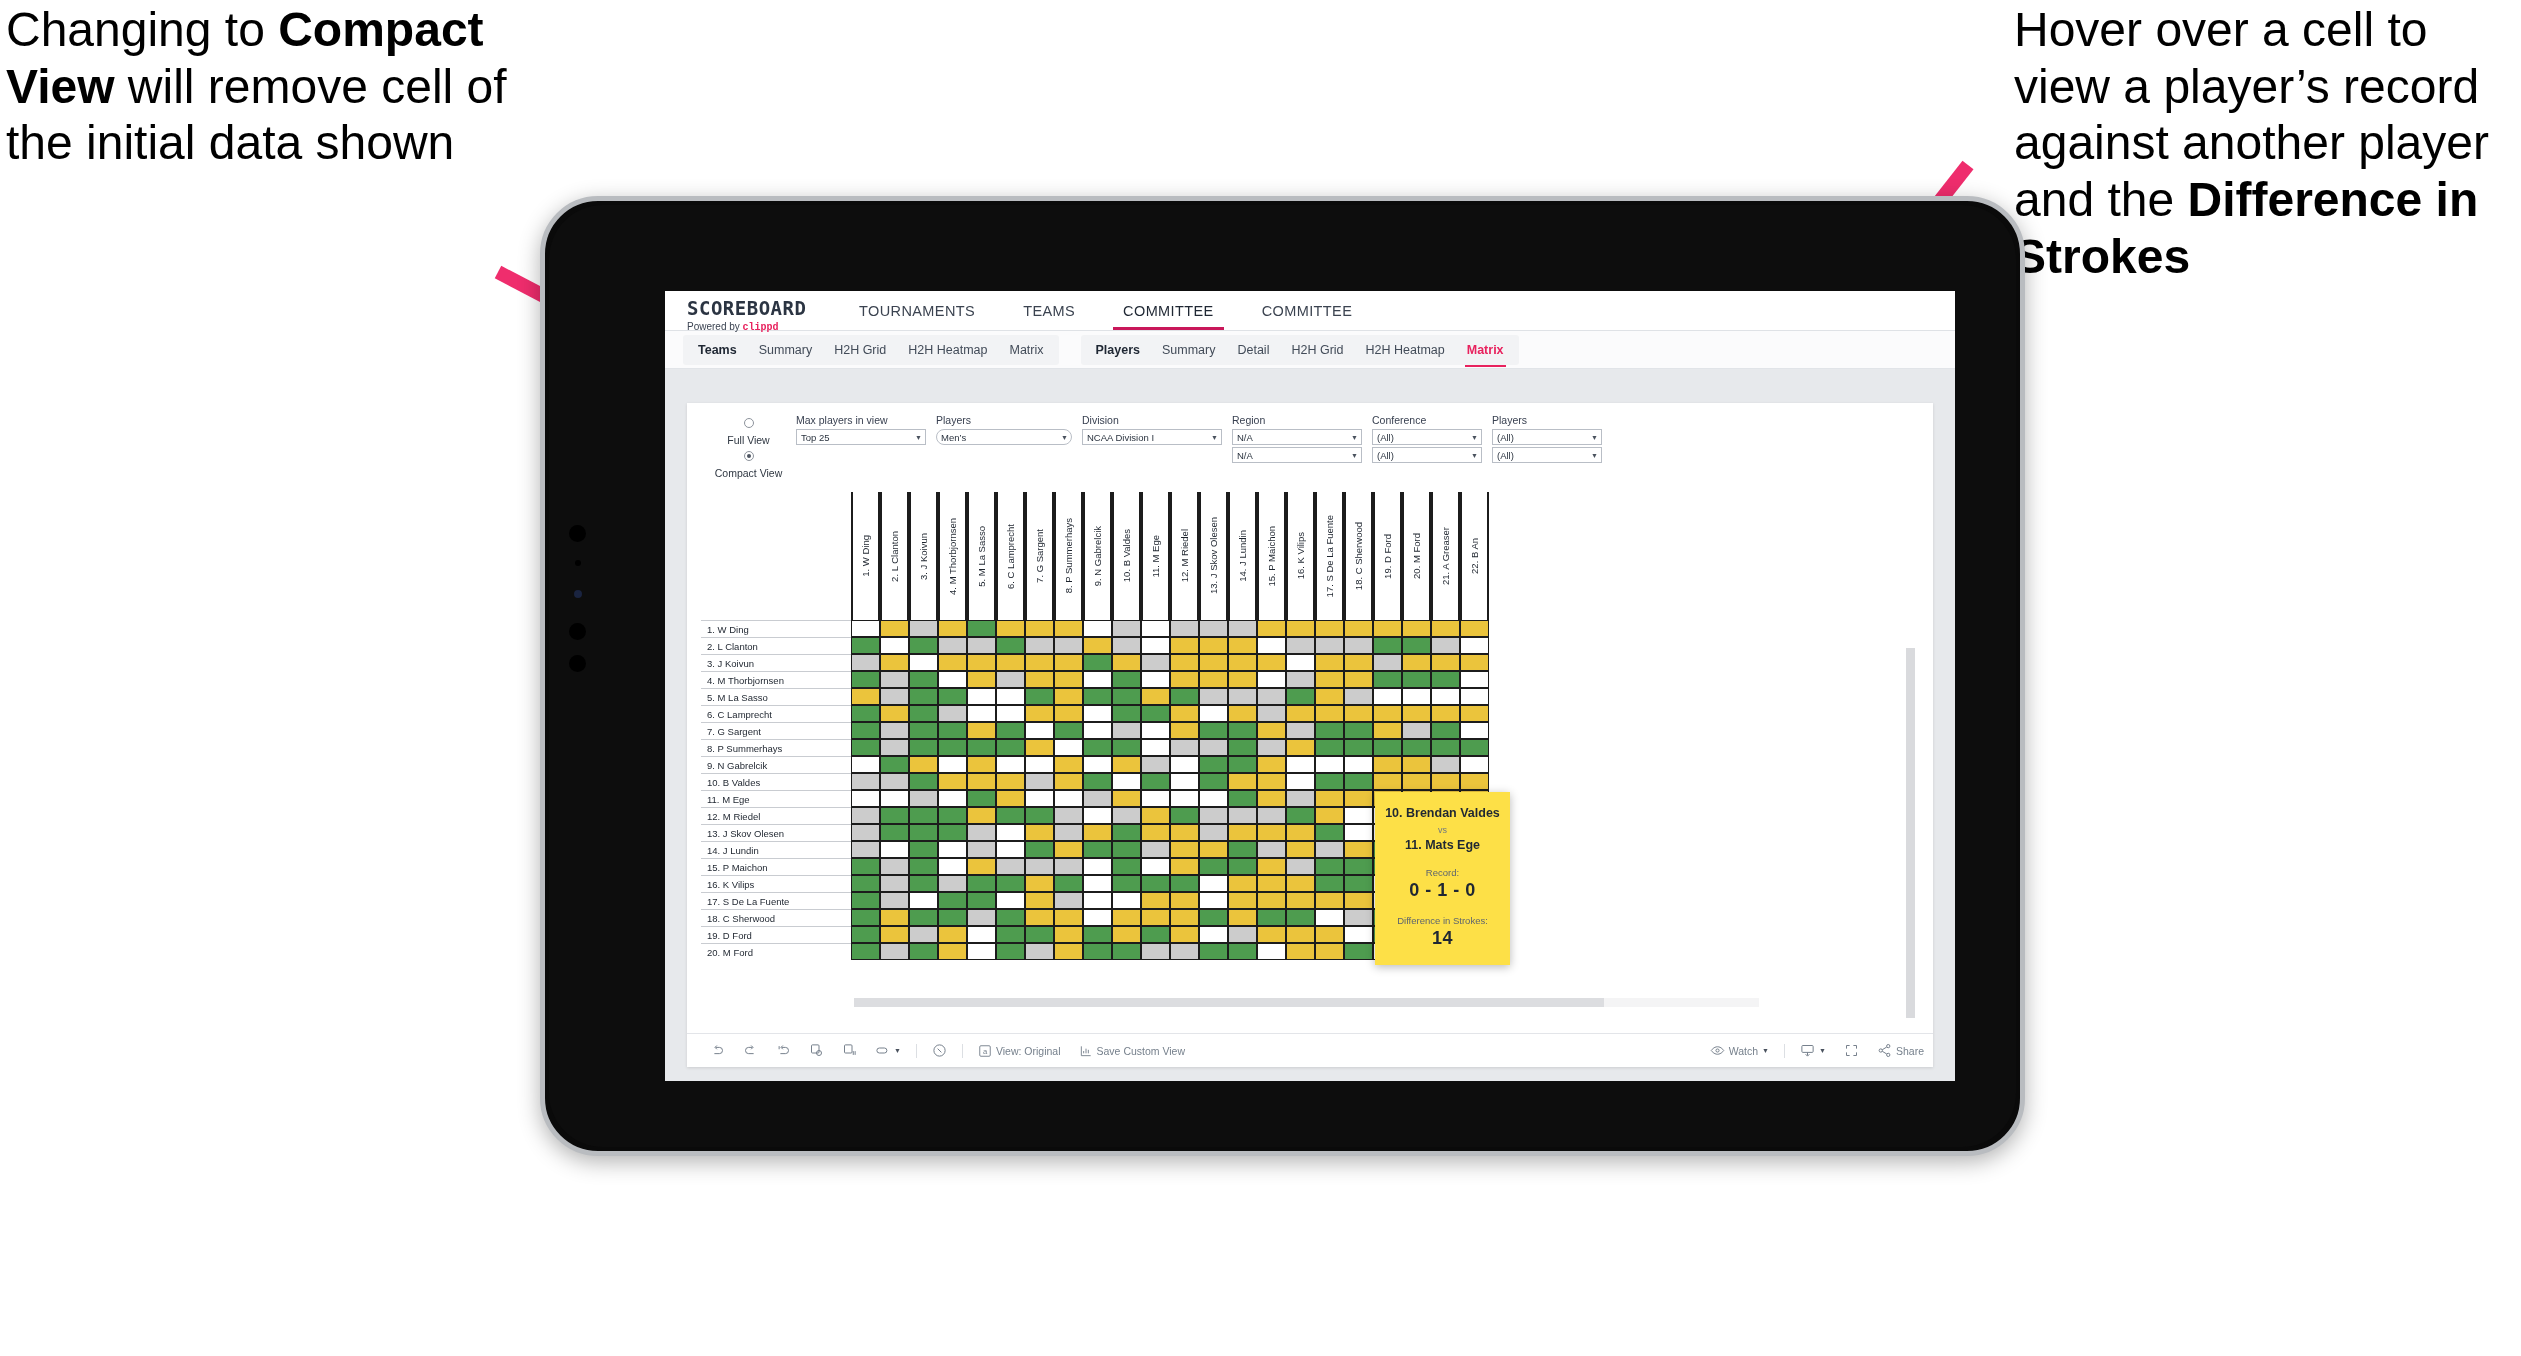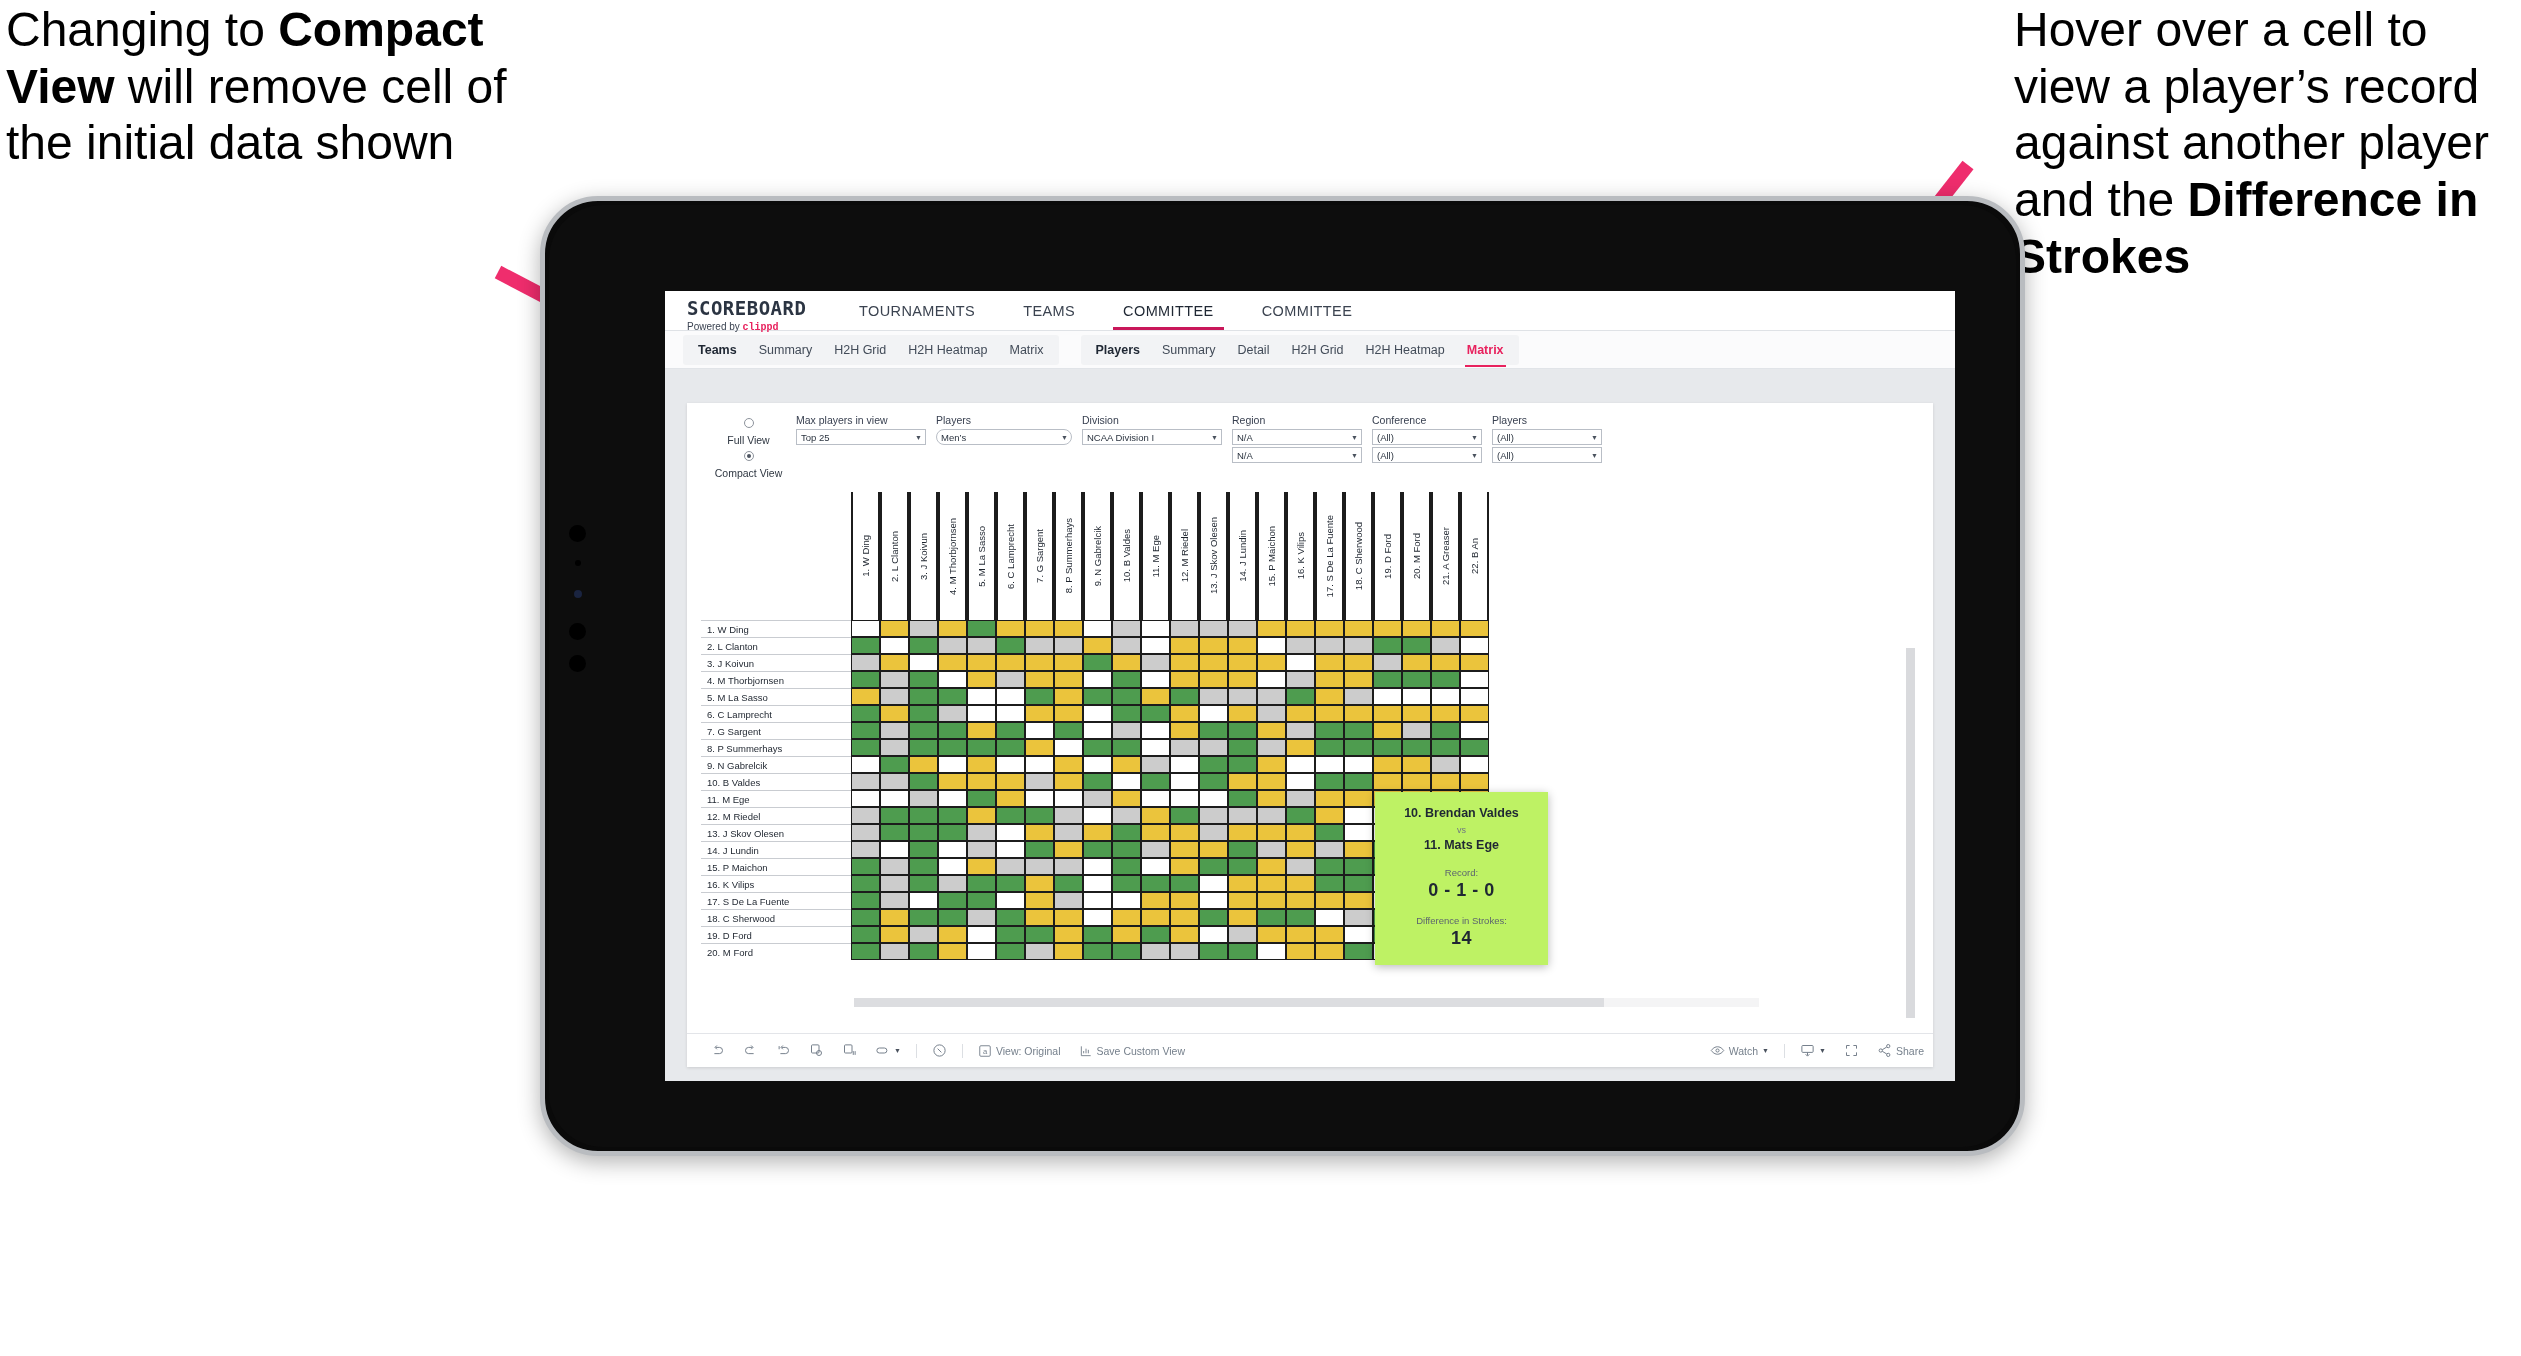--- a/index.html
+++ b/index.html
@@ -143,22 +143,22 @@
   
   #hscroll { position:absolute; left:167px; bottom:26px; width:905px; height:9px;
              background:#f4f4f5; }
   #hscroll .thumb { width:750px; height:9px; background:#dcdde0; }
   #vscroll { position:absolute; right:18px; top:156px; width:9px; height:420px;
              background:transparent; }
   #vscroll .thumb { width:9px; height:370px; background:#d9dadd; }
 
   
   #tooltip {
-    position:absolute; left:688px; top:300px; width:173px; padding:14px 6px 16px;
-    background:#bef264; box-shadow:0 2px 9px rgba(0,0,0,.28); text-align:center; z-index:20;
+    position:absolute; left:688px; top:300px; width:135px; padding:14px 6px 16px;
+    background:#fde047; box-shadow:0 2px 9px rgba(0,0,0,.28); text-align:center; z-index:20;
   }
   #tooltip .name { font-size:12.5px; font-weight:700; color:#1f2733; line-height:1.25; }
   #tooltip .vs   { font-size:9px; color:#6f7781; margin:3px 0; }
   #tooltip .lbl  { font-size:9.5px; color:#5c646f; margin-top:14px; }
   #tooltip .val  { font-size:18px; font-weight:700; color:#1f2733; margin-top:2px; letter-spacing:.5px; }
 
   
   #toolbar {
     height:34px; border-top:1px solid #e3e5e9; display:flex; align-items:center;
     padding-left:14px; gap:0; background:#fff;

